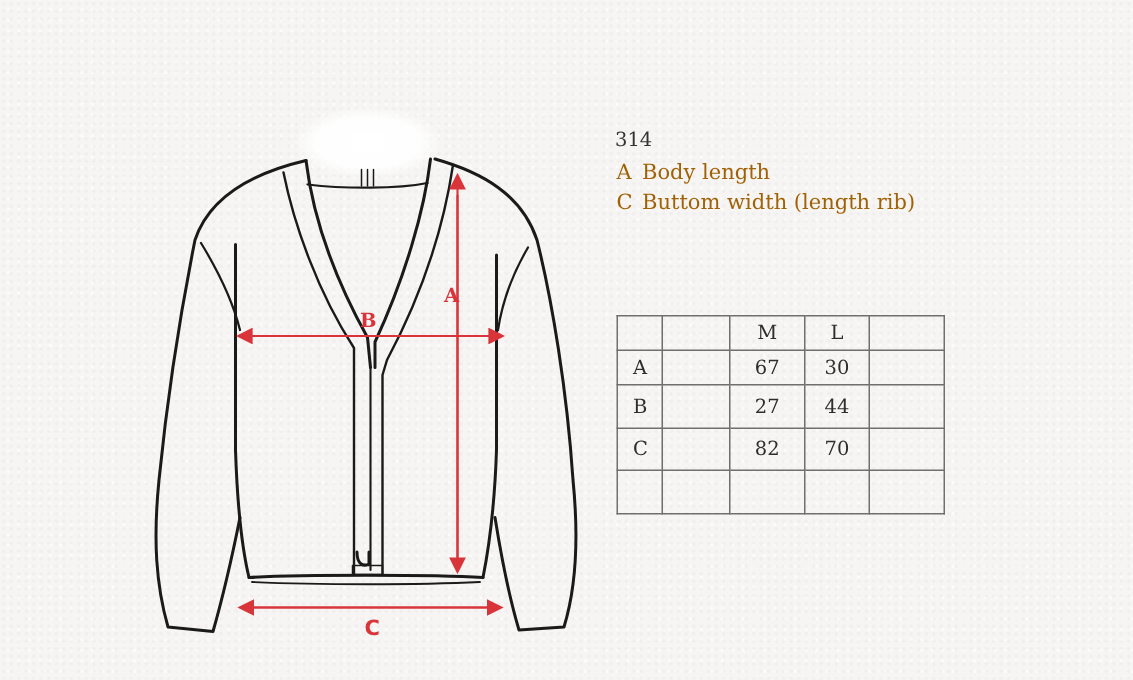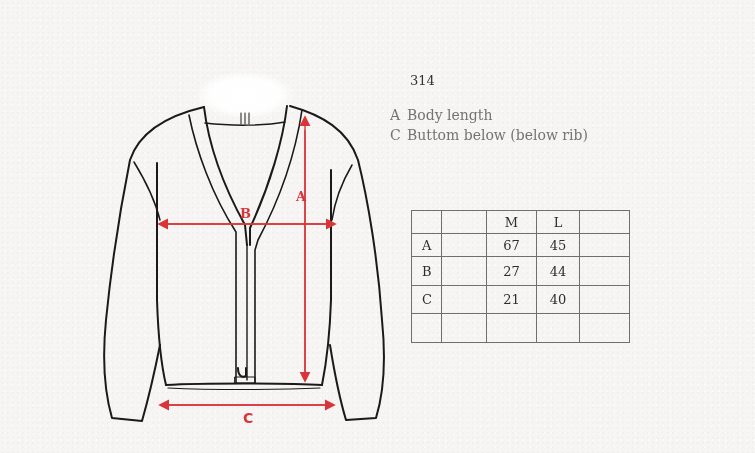--- a/index.html
+++ b/index.html
@@ -19,30 +19,30 @@
       background-size: 5px 5px, 7px 7px;
       background-position: 0 0, 2px 3px;
     }
     .illustration {
       position: absolute;
       left: 0; top: 0;
       width: 400px; height: 453px;
     }
     .article-number {
       position: absolute;
-      left: 410px; top: 73px;
+      left: 410px; top: 86px;
       font-size: 13px;
       color: #333;
     }
     .legend {
       position: absolute;
-      left: 390px; top: 106px;
+      left: 411px; top: 106px;
       font-size: 14px;
       line-height: 19.5px;
-      color: #737373;
+      color: #a16207;
     }
     .legend-row { white-space: nowrap; }
     .legend-key { display: inline-block; width: 17px; }
     .size-table {
       position: absolute;
       left: 411px; top: 210px;
       border-collapse: collapse;
       font-size: 13px;
       color: #2e2e2e;
     }
@@ -120,21 +120,21 @@
   </svg>
 </div>
 
 <div class="article-number">314</div>
 
 <div class="legend">
   <div class="legend-row">
     <span class="legend-key">A</span><span>Body length</span>
   </div>
   <div class="legend-row">
-    <span class="legend-key">C</span><span>Buttom below (below rib)</span>
+    <span class="legend-key">C</span><span>Buttom width (length rib)</span>
   </div>
 </div>
 
 <table class="size-table">
   <colgroup>
     <col style="width:30px">
       <col style="width:45px">
       <col style="width:50px">
       <col style="width:43px">
       <col style="width:50px">
@@ -144,35 +144,35 @@
     <td></td>
     <td></td>
     <td>M</td>
     <td>L</td>
     <td></td>
   </tr>
   <tr style="height:23px">
     <td class="rowlabel">A</td>
     <td></td>
     <td>67</td>
-    <td>45</td>
+    <td>30</td>
     <td></td>
   </tr>
   <tr style="height:29px">
     <td class="rowlabel">B</td>
     <td></td>
     <td>27</td>
     <td>44</td>
     <td></td>
   </tr>
   <tr style="height:28px">
     <td class="rowlabel">C</td>
     <td></td>
-    <td>21</td>
-    <td>40</td>
+    <td>82</td>
+    <td>70</td>
     <td></td>
   </tr>
   <tr style="height:29px">
     <td class="rowlabel"></td>
     <td></td>
     <td></td>
     <td></td>
     <td></td>
   </tr>
 </tbody>

